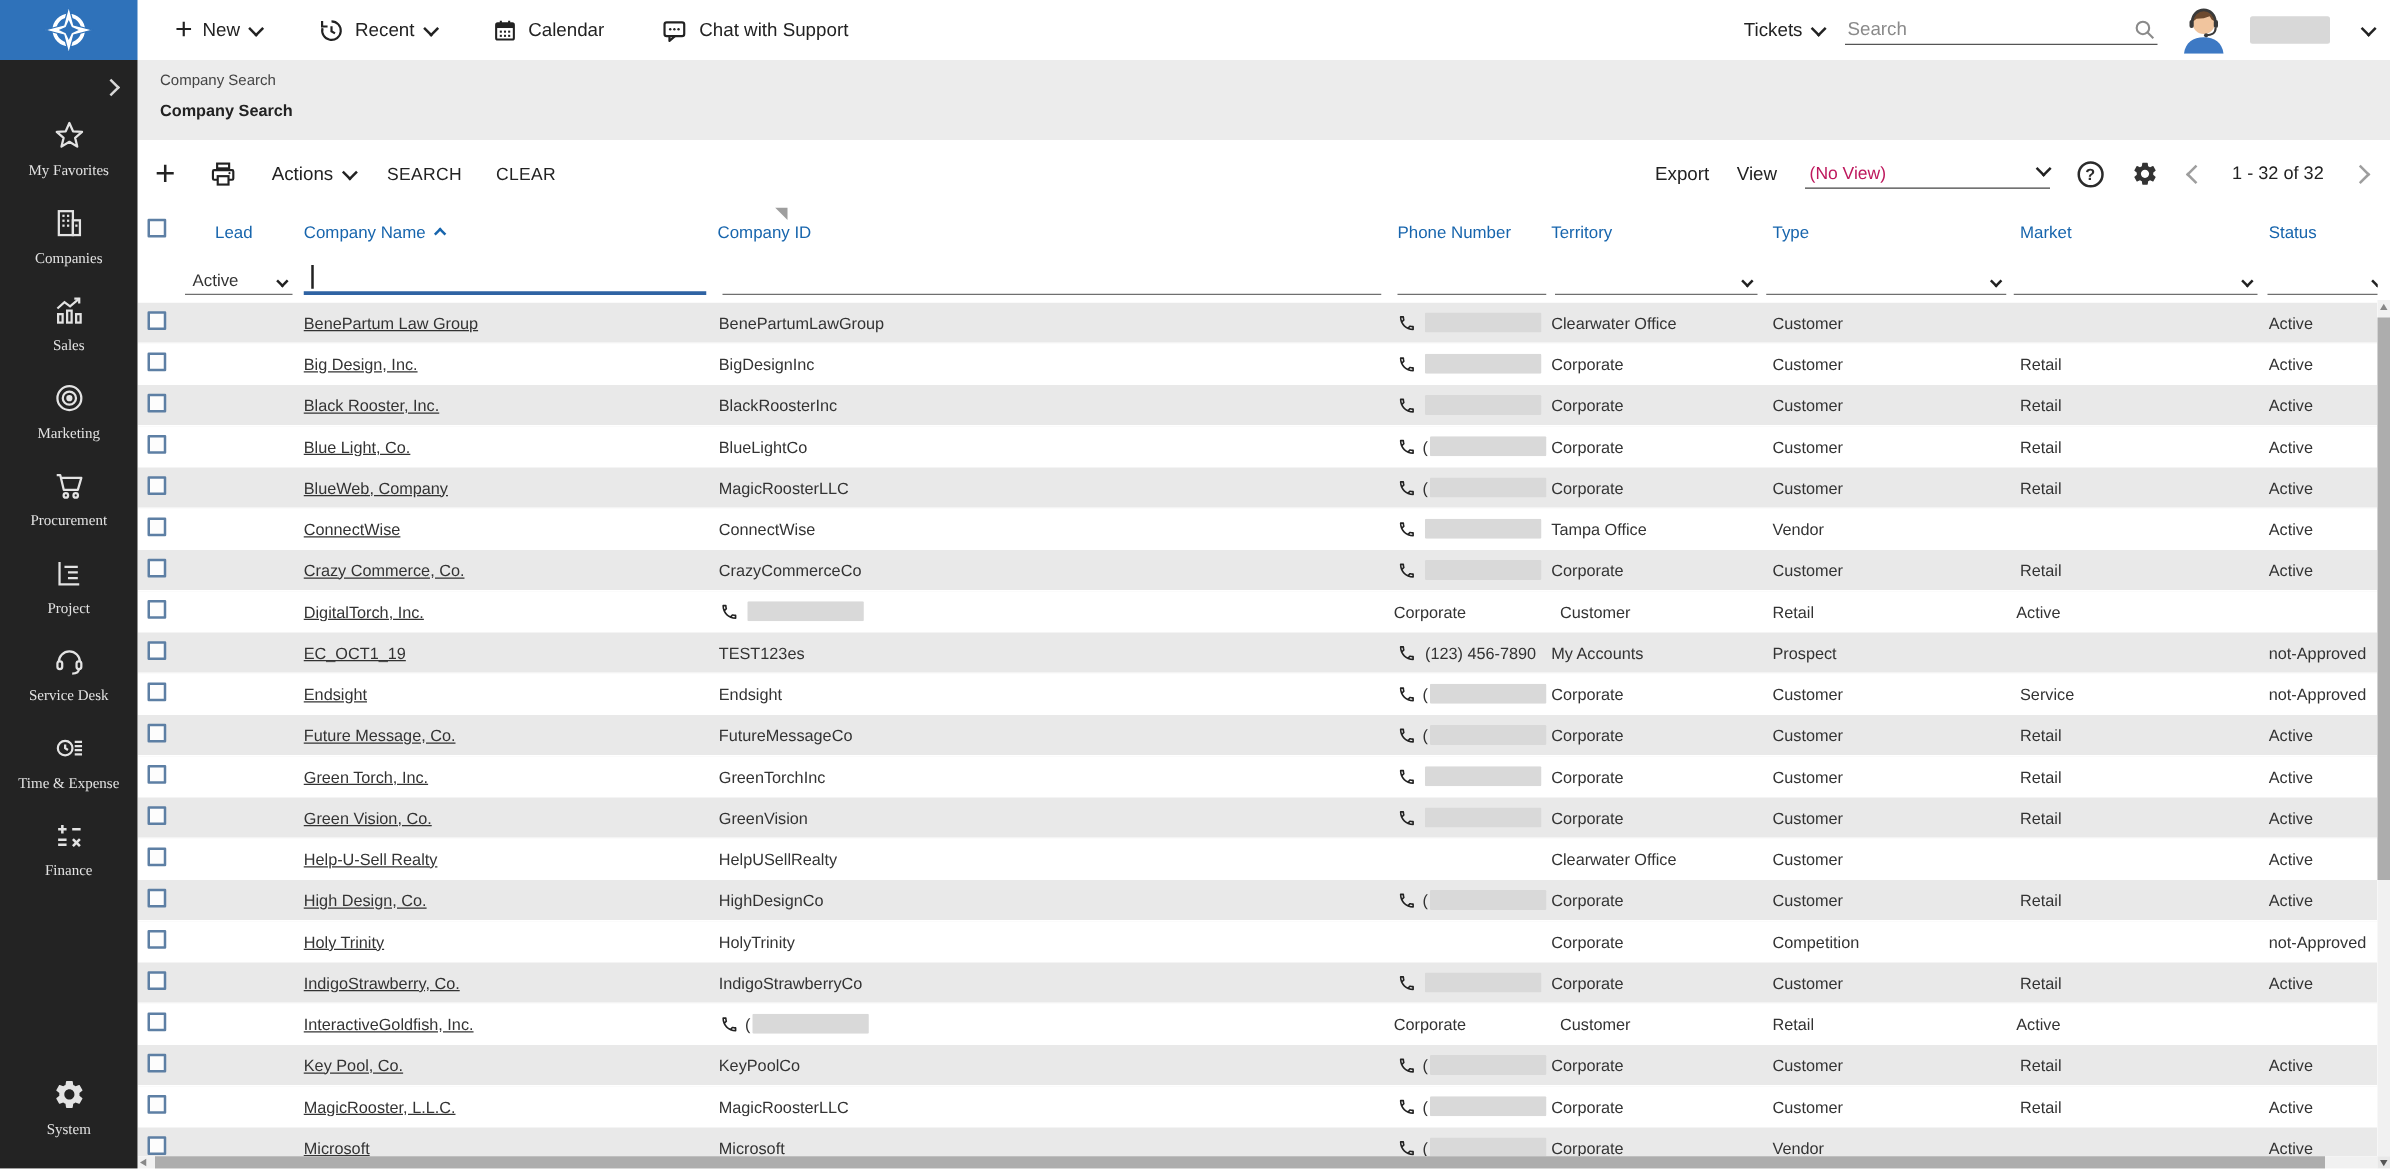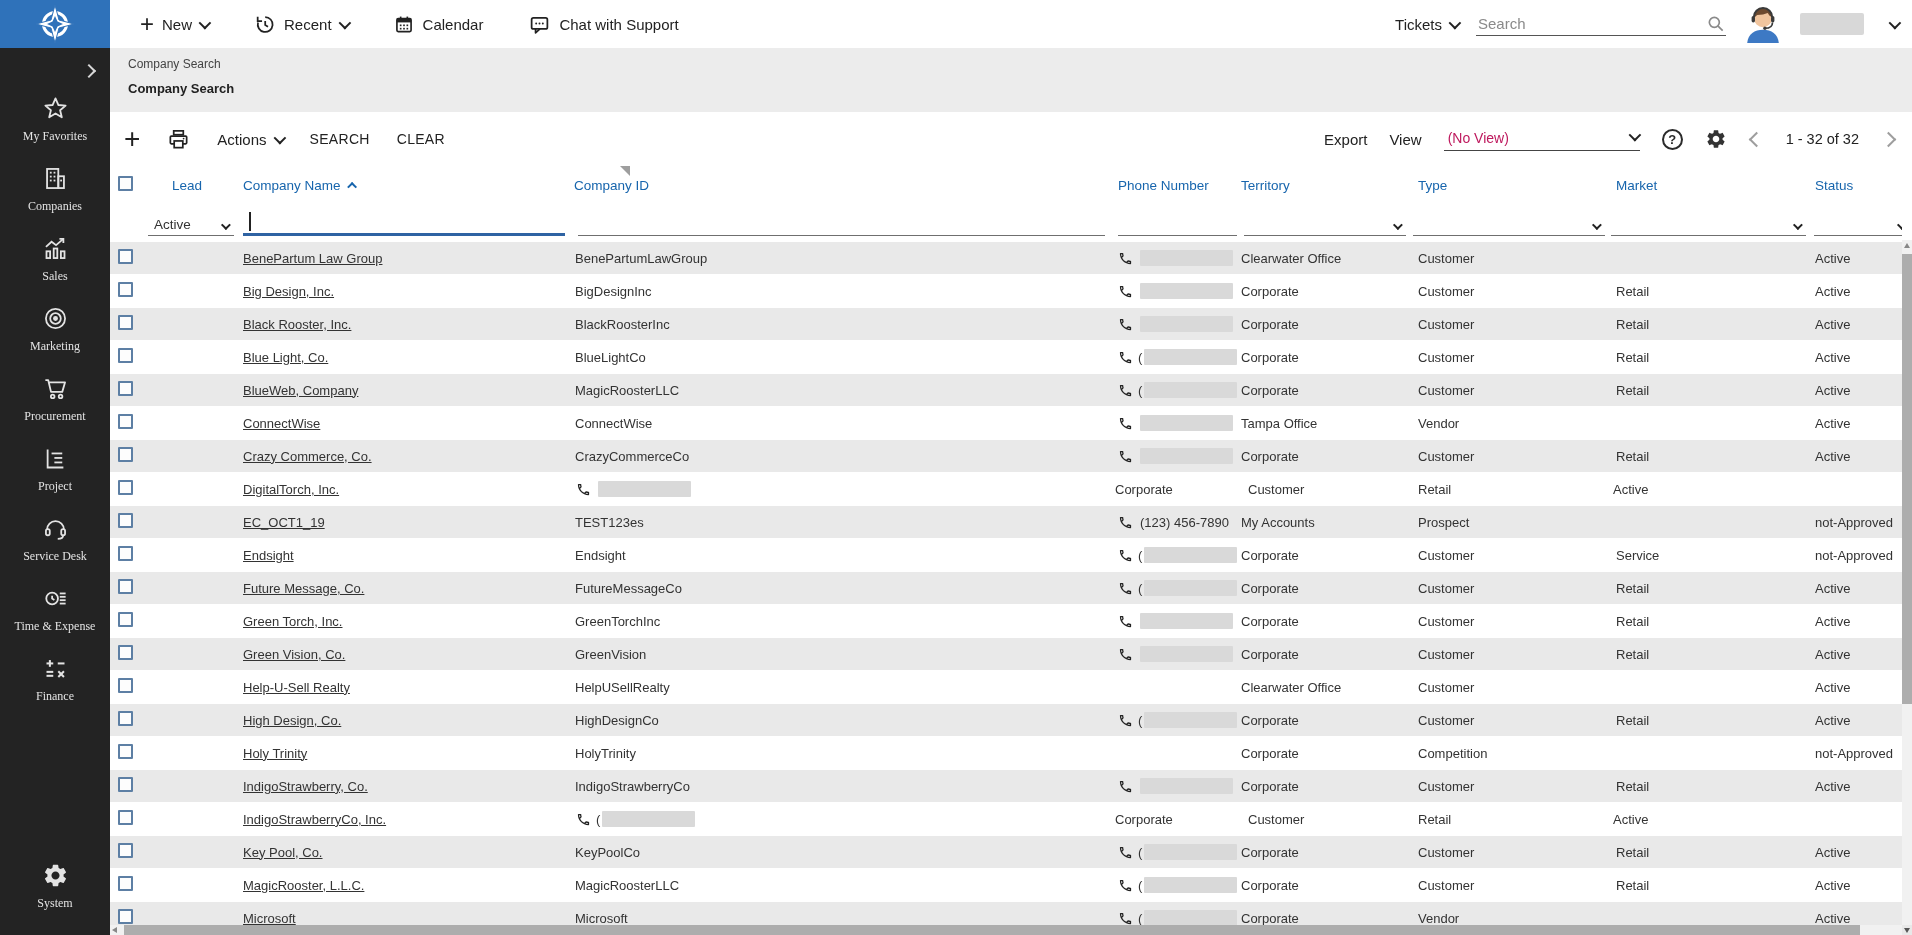--- a/index.html
+++ b/index.html
@@ -742,21 +742,21 @@
     </div>
     <div class="cterr">Corporate</div>
     <div class="ctype">Customer</div>
     <div class="cmarket">Retail</div>
     <div class="cstatus">Active</div>
   </div>
 
   <div class="grow trow">
     <div><span class="cb"></span></div>
     <div></div>
-    <div class="cname"><a>IndigoStrawberryCo, Inc.</a></div>
+    <div class="cname"><a>InteractiveGoldfish, Inc.</a></div>
     <div class="cphone">
       <svg width="15" height="15" viewBox="0 0 24 24" fill="#222">
         <path d="M6.54 5c.06.89.21 1.76.45 2.59l-1.2 1.2c-.41-1.2-.67-2.47-.76-3.79h1.51m9.86 12.02c.85.24 1.72.39 2.6.45v1.49c-1.32-.09-2.59-.35-3.8-.75l1.2-1.19M7.5 3H4c-.55 0-1 .45-1 1 0 9.39 7.61 17 17 17 .55 0 1-.45 1-1v-3.49c0-.55-.45-1-1-1-1.24 0-2.45-.2-3.57-.57-.1-.04-.21-.05-.31-.05-.26 0-.51.1-.71.29l-2.2 2.2c-2.83-1.44-5.15-3.75-6.59-6.59l2.2-2.21c.28-.26.36-.65.25-1C8.7 6.45 8.5 5.25 8.5 4c0-.55-.45-1-1-1z"></path>
       </svg>
       <span class="ph-prefix">(</span>
       <span class="ph-box"></span>
       <span></span>
     </div>
     <div class="cterr">Corporate</div>
     <div class="ctype">Customer</div>

